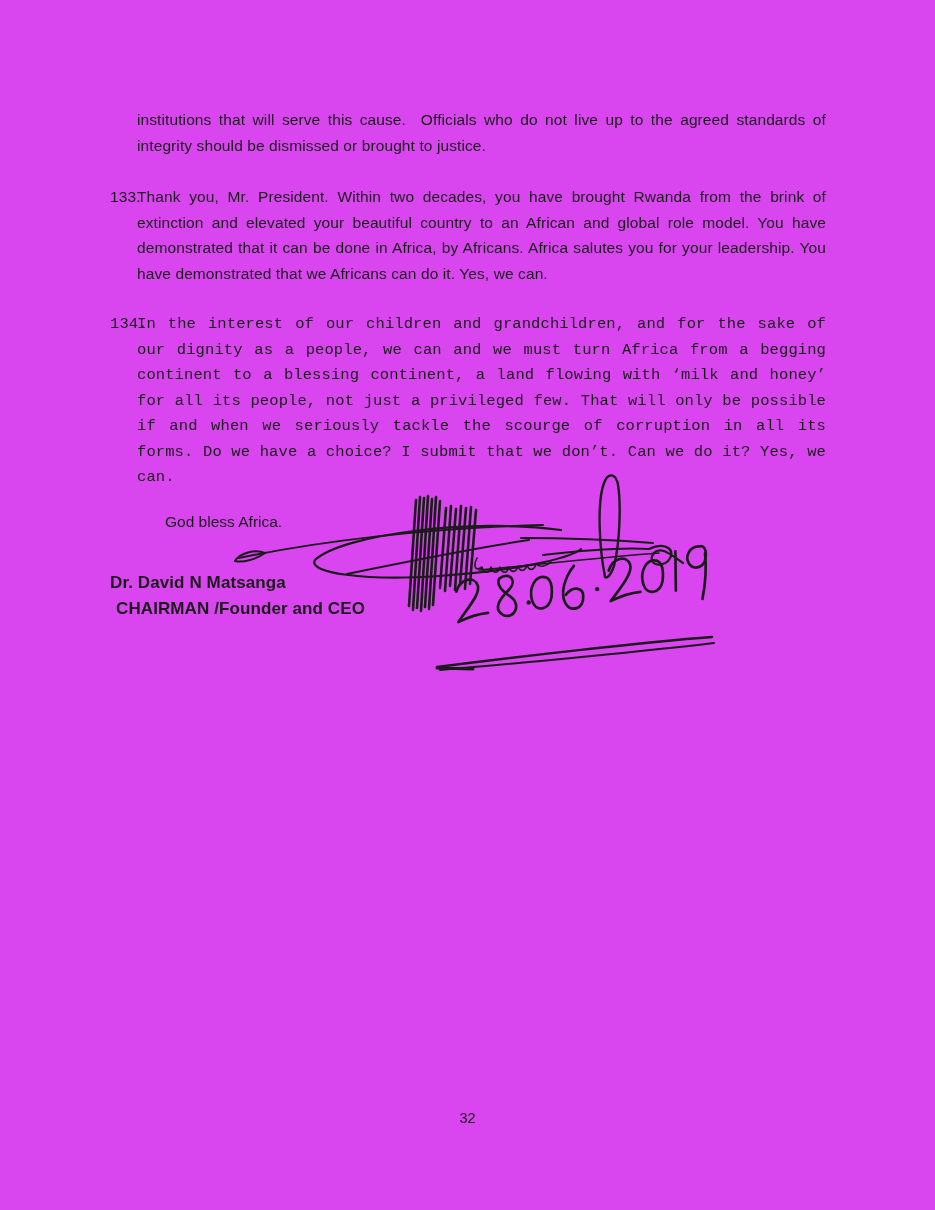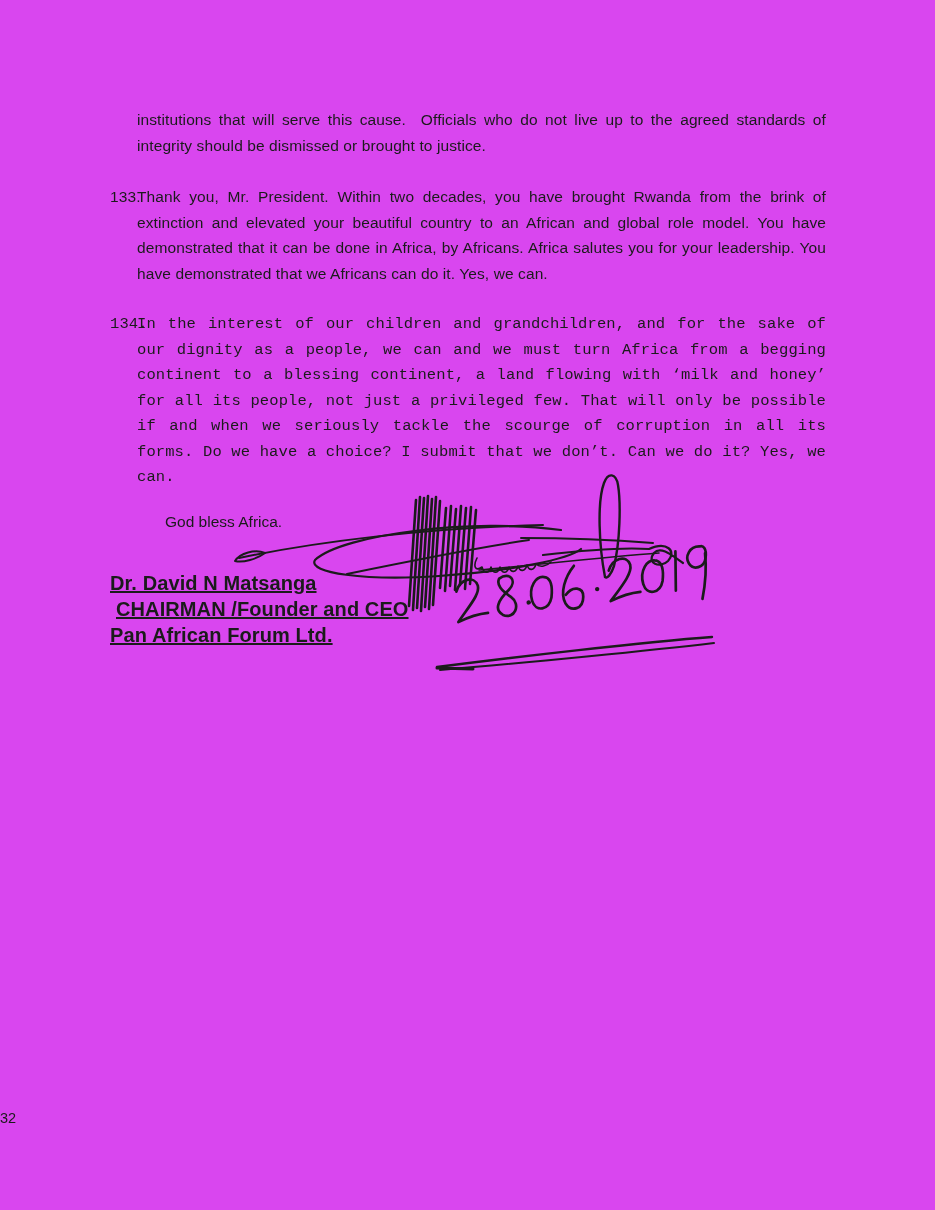--- a/index.html
+++ b/index.html
@@ -31,38 +31,37 @@
     left:-27px; top:0;
     text-align:right;
   }
   .closing {
     margin:28px 0 0 55px;
     font-size:15.5px;
     line-height:25.5px;
   }
   .sigblock {
     margin-top:36px;
-    font-size:20px;
+    font-size:17px;
     font-weight:bold;
     line-height:26px;
     letter-spacing:0.1px;
-    text-decoration:underline;
   }
   .sigblock .line2 { padding-left:6px; }
   .signature-svg {
     position:absolute;
     left:225px; top:465px;
     width:500px; height:212px;
   }
   .signature-svg path { fill:none; stroke:#1b1b1b; stroke-linecap:round; stroke-linejoin:round; }
   .pagenum {
     position:absolute;
     left:0; top:1110px;
     width:935px;
-    text-align:left;
+    text-align:center;
     font-size:14.5px;
   }
 </style>
 </head>
 <body>
 
 <div class="page">
 
   <div class="content">
 
@@ -76,21 +75,20 @@
 
     <div class="para" style="margin-bottom:18px;font-family:Liberation Mono, monospace;">
       <span class="num">134.</span><span>In the interest of our children and grandchildren, and for the sake of our dignity as a people, we can and we must turn Africa from a begging continent to a blessing continent, a land flowing with ‘milk and honey’ for all its people, not just a privileged few. That will only be possible if and when we seriously tackle the scourge of corruption in all its forms. Do we have a choice? I submit that we don’t. Can we do it? Yes, we can.</span>
     </div>
 
     <div class="closing" style="margin-top:0;">God bless Africa.</div>
 
     <div class="sigblock">
       <div>Dr. David N Matsanga</div>
       <div class="line2">CHAIRMAN /Founder and CEO</div>
-      <div>Pan African Forum Ltd.</div>
     </div>
 
   </div>
 
   <svg class="signature-svg" viewBox="0 0 500 212" role="img" aria-label="handwritten ink signature">
 
     <g>
       <path d="M10,96 C15,88 30,84 40,88 C32,94 18,98 10,96" stroke-width="2"></path>
       <path d="M14,93 C90,77 200,63 318,60" stroke-width="2"></path>
 

